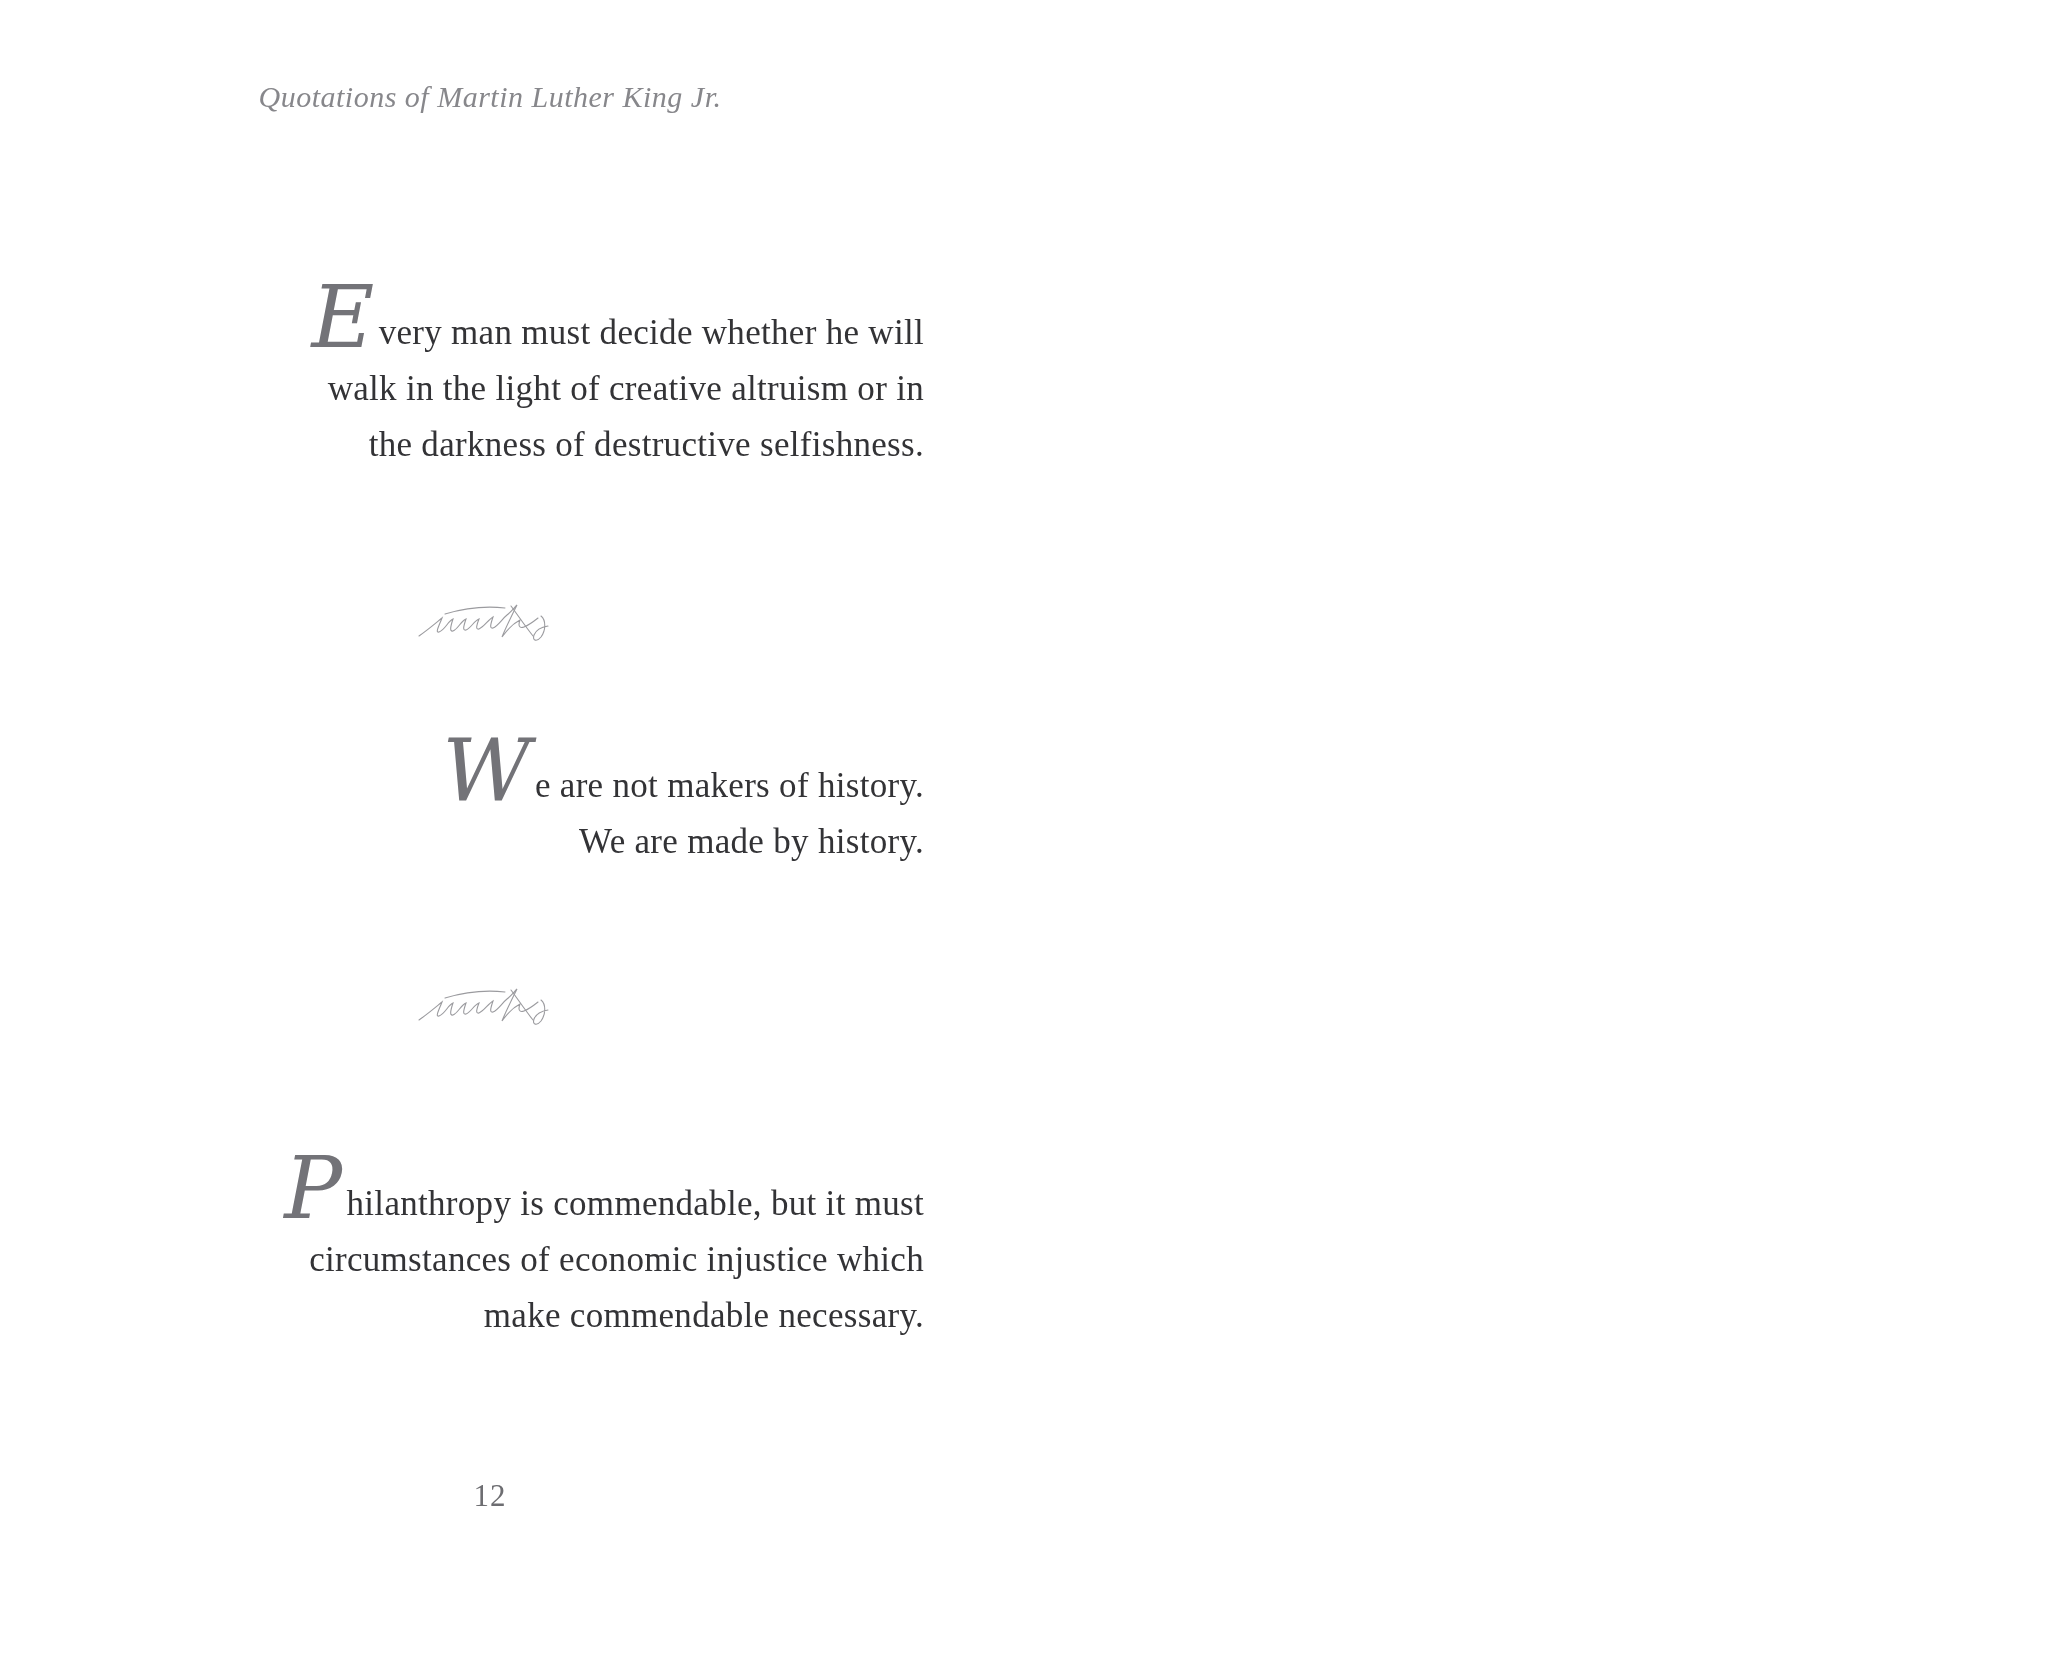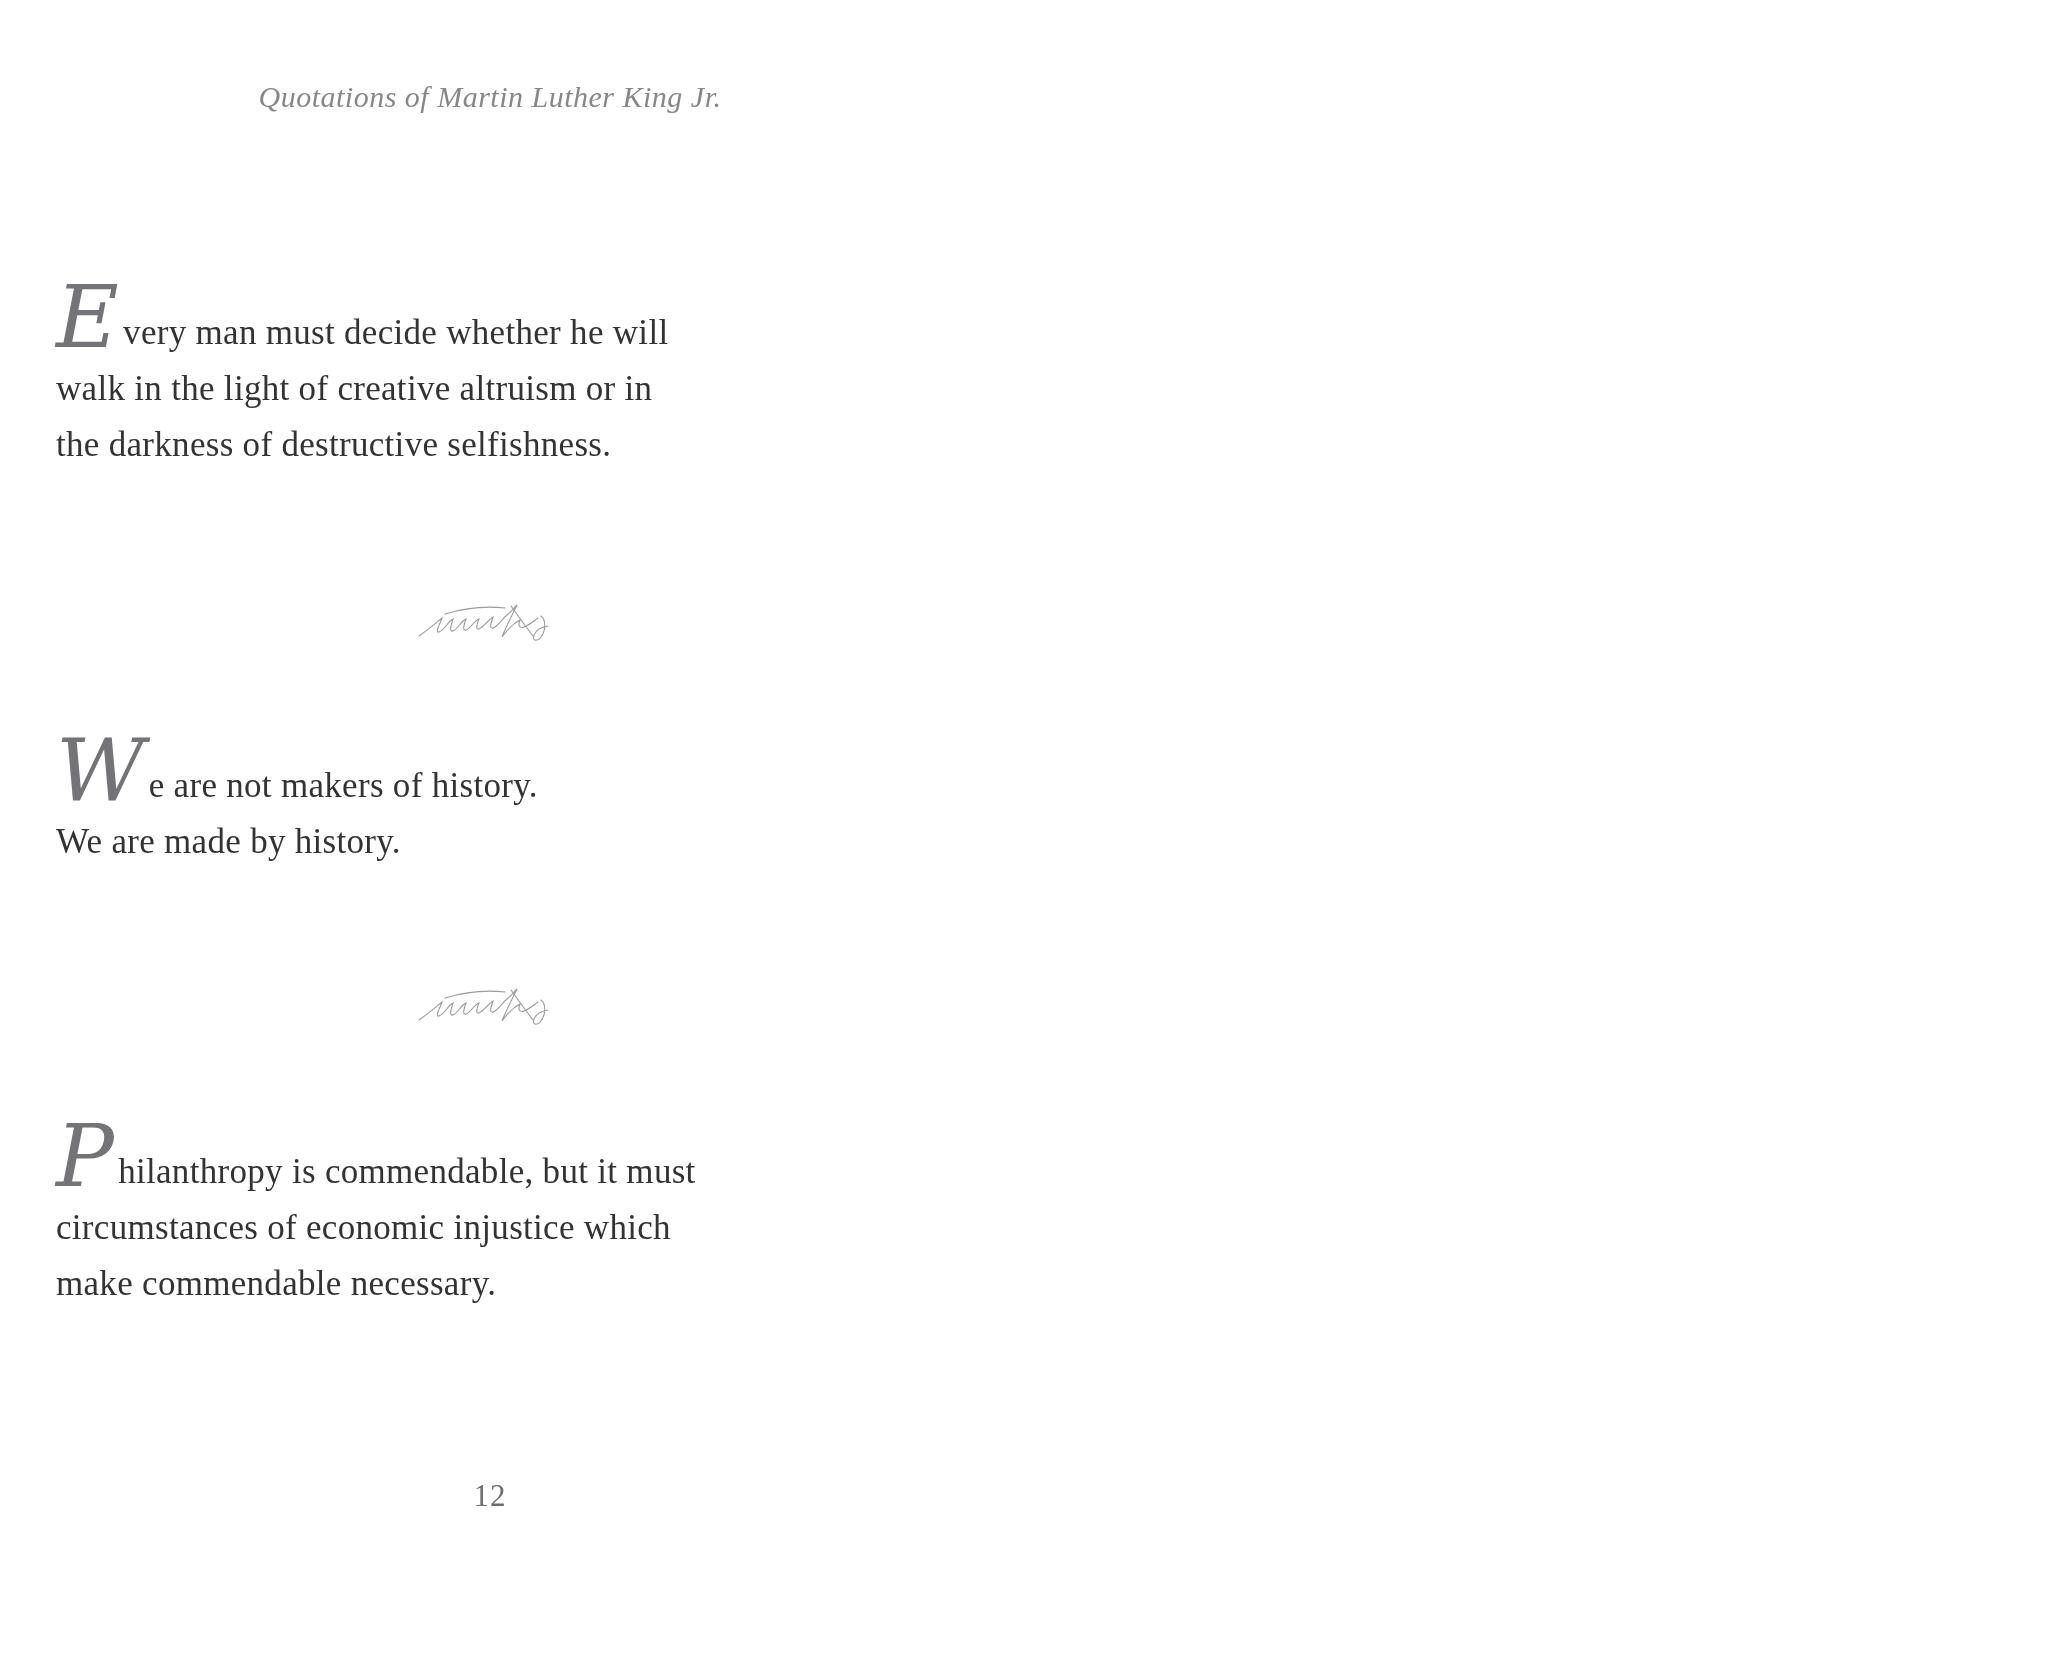--- a/index.html
+++ b/index.html
@@ -35,21 +35,21 @@
     width: 100%;
     text-align: center;
     font-style: italic;
     font-size: 30px;
     letter-spacing: 0.5px;
     color: #87878b;
   }
   .quote {
     position: absolute;
     width: 100%;
-    text-align: left;
+    text-align: right;
     color: #333336;
     font-size: 35px;
     line-height: 56px;
     letter-spacing: 0.3px;
   }
   .qline { margin: 0; }
   .dropcap {
     font-family: "DejaVu Serif", serif;
     font-style: italic;
     font-size: 86px;
@@ -73,21 +73,21 @@
     letter-spacing: 1px;
     color: #6d6d71;
   }
 
   
   .hdr        { top: 80px; }
   .lq1        { top: 305px; }
   .lsig1      { top: 596px; }
   .lq2        { top: 758px; }
   .lsig2      { top: 980px; }
-  .lq3        { top: 1144px; }
+  .lq3        { top: 1176px; }
   .folio      { top: 1478px; }
 </style>
 </head>
 <body>
 
 <div class="spread">
 
   <section class="page page-left">
     <div class="content">
 

